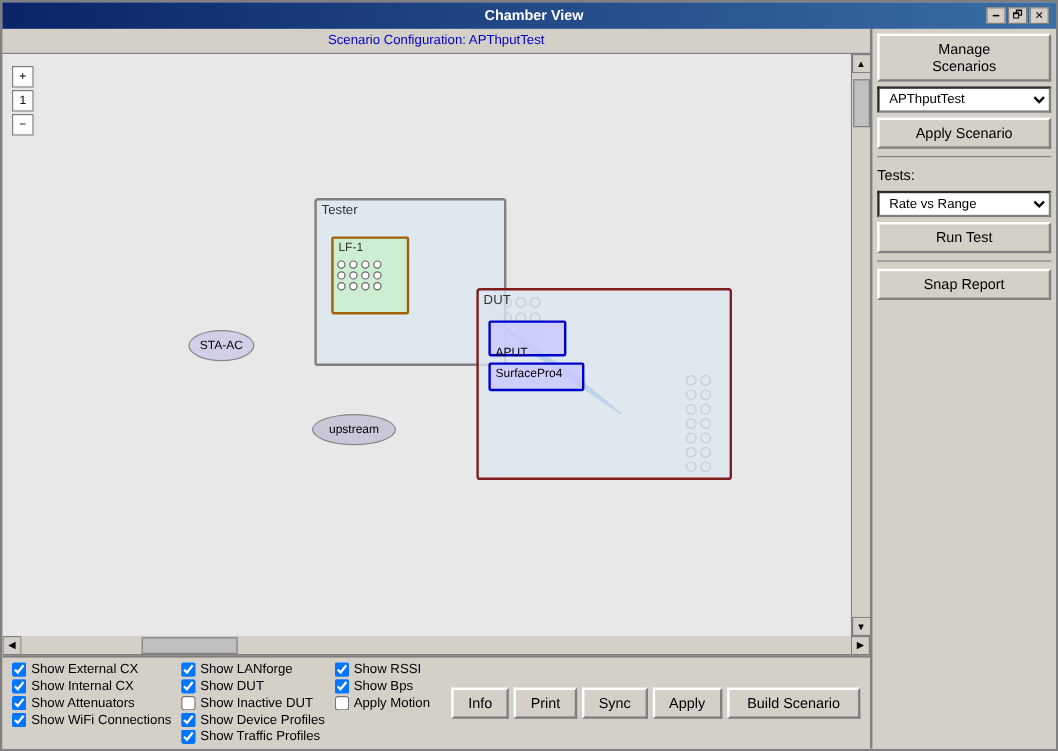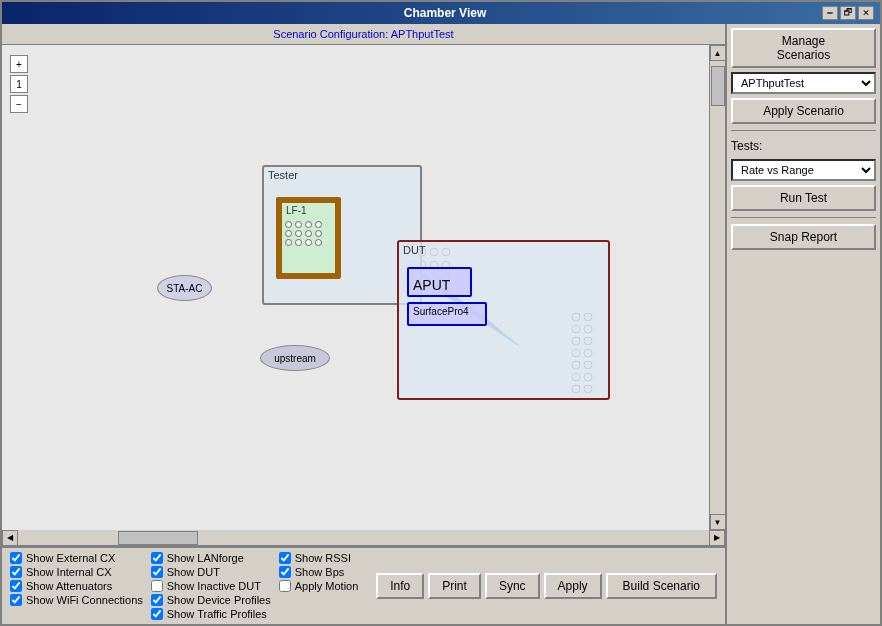--- a/index.html
+++ b/index.html
@@ -184,22 +184,22 @@
     .node-label {
       font-size: 11px;
       padding: 2px 4px;
       color: #333;
     }
     .lf-box {
       position: absolute;
       top: 30px;
       left: 12px;
       width: 65px;
-      height: 82px;
-      border: 6px solid #a16207;
+      height: 65px;
+      border: 2px solid #a16207;
       background: rgba(200,240,200,0.8);
       border-radius: 2px;
     }
     .lf-label {
       font-size: 10px;
       padding: 2px 4px;
       color: #333;
     }
     .port-dots {
       display: grid;
@@ -453,21 +453,21 @@
           </div>
 
           <div class="upstream-node">
             <span>upstream</span>
           </div>
 
           <div class="node-dut">
             <div class="node-label">DUT</div>
 
             <div class="aput-box">
-              <div style="font-size:14px;padding:8px 4px;">APUT</div>
+              <div style="font-size:10px;padding:20px 4px;">APUT</div>
             </div>
 
             <div class="surface-box">
               <div style="font-size:10px;padding:2px 4px;">SurfacePro4</div>
             </div>
           </div>
         </div>
 
         <div class="vertical-scrollbar">
           <button class="scroll-btn">▲</button>

